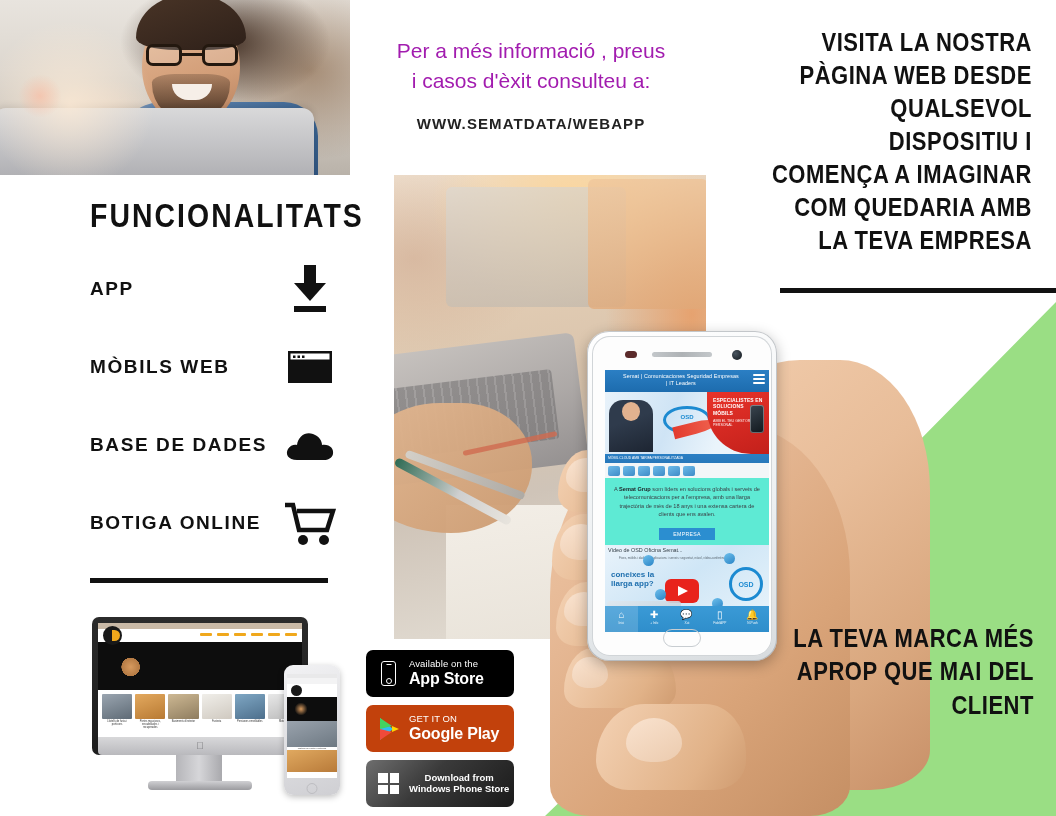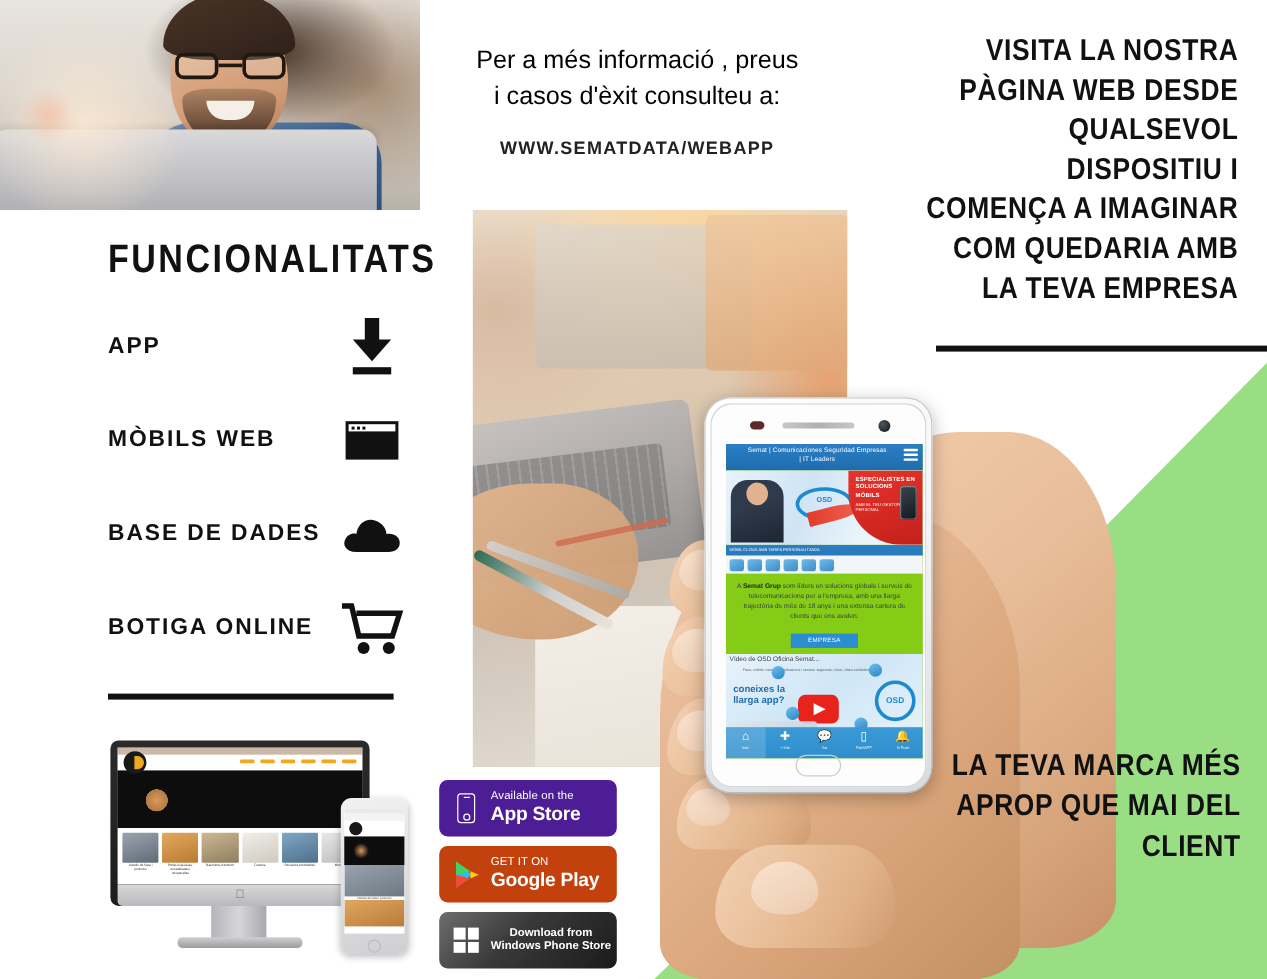--- a/index.html
+++ b/index.html
@@ -107,21 +107,21 @@
                  border-radius:18px; background:#fdfdfd;
                  box-shadow:inset 0 0 0 1px rgba(190,195,200,.7); }
   .ph-speaker { position:absolute; left:50%; top:16px; transform:translateX(-50%);
                 width:60px; height:5px; border-radius:3px;
                 background:linear-gradient(90deg,#c3c7ca,#aeb2b5,#c3c7ca); }
   .ph-led { position:absolute; left:33px; top:15px; width:12px; height:7px; border-radius:4px;
             background:#5b2b2b; }
   .ph-cam { position:absolute; right:30px; top:14px; width:10px; height:10px; border-radius:50%;
             background:radial-gradient(circle at 35% 35%,#4a5560,#11161b); }
   .screen { position:absolute; left:13px; top:34px; width:164px; height:262px;
-            overflow:hidden; background:#84cc16; }
+            overflow:hidden; background:#5eead4; }
 
   
   .scr-topbar { height:22px; background:linear-gradient(180deg,#2b7fc4,#1d6cae);
                 color:#fff; font-size:5.4px; line-height:1.35; text-align:center;
                 padding:3px 16px 0 4px; position:relative; letter-spacing:.1px; }
   .scr-burger { position:absolute; right:4px; top:4px; width:12px; height:11px; }
   .scr-burger i{ display:block; height:2px; background:#fff; margin-bottom:2px; border-radius:1px; }
   .scr-hero { position:relative; height:62px; overflow:hidden;
               background:linear-gradient(110deg,#e8f2fa 0%,#cfe4f5 40%,#eaf4fb 70%); }
   .scr-hero .man { position:absolute; left:4px; top:8px; width:44px; height:52px;
@@ -242,29 +242,29 @@
             radial-gradient(circle 10px at 70% 44%,#e0a869,#0d0d0d 72%), #111; }
   .ip-img1{ height:26px; background:linear-gradient(160deg,#9aa3ad,#6d7882); }
   .ip-cap { font-size:2.4px; text-align:center; color:#444; }
   .ip-img2{ height:22px; background:linear-gradient(160deg,#e0a960,#b87a39); }
   .ip-home{ position:absolute; left:50%; bottom:1px; transform:translateX(-50%);
             width:11px; height:11px; border-radius:50%; border:1px solid #bdbdc1; }
 
   
   .mid-top { position:absolute; left:350px; top:0; width:356px; height:175px; background:#fff; }
   .mid-line1 { position:absolute; left:22px; top:36px; width:318px; font-size:21px;
-               color:#000000; line-height:1.42; text-align:center; }
+               color:#a21caf; line-height:1.42; text-align:center; }
   .mid-url { position:absolute; left:22px; top:115px; width:318px; font-size:15px;
              font-weight:bold; letter-spacing:1.1px; color:#222; text-align:center; }
 
   
   .badges { position:absolute; left:366px; top:650px; width:150px; }
   .badge { position:relative; width:148px; height:47px; border-radius:7px; margin-bottom:8px;
            display:flex; align-items:center; padding-left:9px; color:#fff; }
-  .badge.apple { background:#4c1d95; }
+  .badge.apple { background:#000000; }
   .badge.google{ background:#c2410c; }
   .badge.win   { background:linear-gradient(135deg,#6e6e6e 0%,#3a3a3a 42%,#1a1a1a 100%); }
   .badge .bico { width:27px; flex:0 0 27px; margin-right:7px; display:flex;
                  align-items:center; justify-content:center; }
   .badge .btxt .t1 { font-size:9.5px; line-height:1.15; letter-spacing:.1px; }
   .badge .btxt .t2 { font-size:16px; font-weight:bold; line-height:1.15; letter-spacing:-.2px; }
   .badge.win .btxt .t1, .badge.win .btxt .t2 { font-size:9.5px; font-weight:bold; letter-spacing:0;text-align:center; }
   .iph-ico { width:15px; height:25px; border:1.6px solid #fff; border-radius:3px; position:relative; }
   .iph-ico::before{ content:""; position:absolute; left:50%; top:1.5px; transform:translateX(-50%);
                     width:5px; height:1px; background:#fff; }

